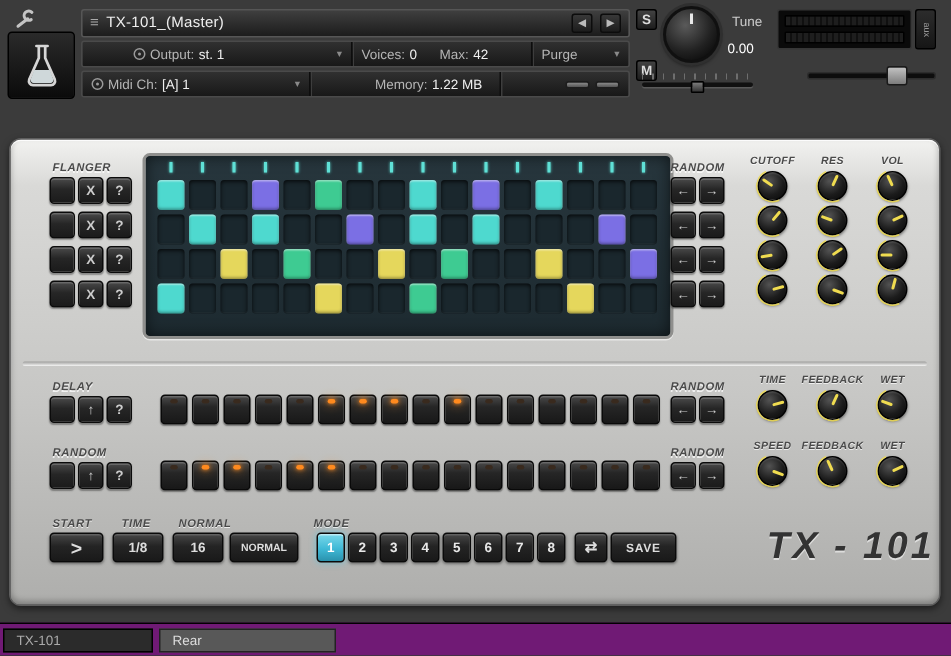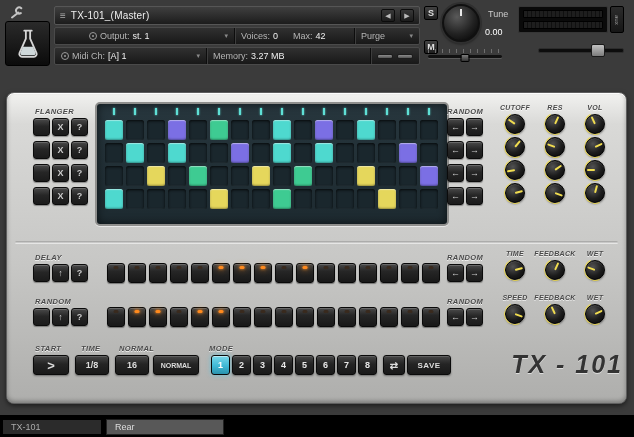--- a/index.html
+++ b/index.html
@@ -15,21 +15,21 @@
   .titlebar{position:absolute;left:54px;top:6px;width:366px;height:19px;
     background:linear-gradient(180deg,#3f3f3f,#1c1c1c);border:1px solid #565656;border-radius:2px;
     display:flex;align-items:center;gap:5px;padding:0 5px;color:#eee;font-size:10px;}
   .titlebar .title{flex:1;letter-spacing:.2px;}
   .menu-glyph{color:#aaa;font-size:10px;}
   .nav-btn{width:14px;height:13px;background:linear-gradient(#383838,#1d1d1d);border:1px solid #0c0c0c;
     color:#bbb;font-size:7px;line-height:12px;text-align:center;border-radius:2px;}
   .hrow{position:absolute;left:54px;width:366px;height:18px;
     background:linear-gradient(180deg,#303030,#181818);border:1px solid #4a4a4a;border-radius:2px;
     display:flex;align-items:center;font-size:9px;color:#b5b5b5;}
-  .hrow2{top:27px;padding-left:28px;}.hrow3{top:47px;}
+  .hrow2{top:27px;padding-left:28px;}.hrow3{top:47px;gap:37px;}
   .hcell{display:flex;align-items:center;gap:3px;padding:0 6px;height:100%;
     border-right:1px solid #0d0d0d;box-shadow:1px 0 0 #3d3d3d;}
   .cell-output{width:152px;}
   .cell-voices,.cell-memory{flex:1;}
   .cell-purge{width:64px;border-right:none;box-shadow:none;justify-content:space-between;text-align:right;}
   .maxlab{margin-left:12px;}
   .hval{color:#efefef;}
   .dd{color:#8a8a8a;font-size:7px;margin-left:auto;}
   .jack-icon,.midi-icon{width:8px;height:8px;border:1px solid #9a9a9a;border-radius:50%;position:relative;flex:0 0 auto;}
   .jack-icon::after,.midi-icon::after{content:'';position:absolute;left:2px;top:2px;width:2px;height:2px;background:#9a9a9a;border-radius:50%;}
@@ -144,21 +144,21 @@
     display:flex;align-items:center;justify-content:center;
     box-shadow:inset 0 1px 0 rgba(255,255,255,.15),0 1px 2px rgba(0,0,0,.4);}
   .pat-btn.active{background:linear-gradient(180deg,#79d8ea,var(--pat) 55%,#2a92ad);color:#fff;
     box-shadow:0 0 5px rgba(80,200,230,.7),inset 0 1px 0 rgba(255,255,255,.5);}
   .loop-btn{position:static;width:22px;font-size:10px;}
   .save-btn{position:static;width:44px;font-size:8px;letter-spacing:.5px;}
   .logo{position:absolute;left:450px;top:257px;width:166px;text-align:right;font-size:25px;font-weight:bold;
     font-style:italic;letter-spacing:2px;color:#333;text-shadow:0 1px 0 rgba(255,255,255,.55);}
 
   
-  .statusbar{position:absolute;left:0;top:415px;width:634px;height:22px;background:#000000;border-top:1px solid #000;}
+  .statusbar{position:absolute;left:0;top:415px;width:634px;height:22px;background:#701a75;border-top:1px solid #000;}
   .stab{position:absolute;top:3px;height:16px;font-size:9px;line-height:15px;padding:0 8px;color:#aaa;}
   .stab1{left:2px;width:100px;background:#2b2b2b;border:1px solid #000;}
   .stab2{left:106px;width:118px;background:#585858;color:#ddd;border:1px solid #222;}
 </style>
 </head>
 <body>
 
 <div id="app">
 
   <svg class="wrench" width="16" height="13" viewBox="0 0 16 13">
@@ -203,21 +203,21 @@
 
   <div class="hrow hrow3">
     <div class="hcell cell-output">
       <span class="midi-icon"></span>
       <span>Midi Ch:</span>
       <span class="hval">[A] 1</span>
       <span class="dd">▾</span>
     </div>
     <div class="hcell cell-memory">
       <span>Memory:</span>
-      <span class="hval">3.27 MB</span>
+      <span class="hval">1.22 MB</span>
     </div>
     <div class="minimeters">
       <span class="mini-meter"></span>
       <span class="mini-meter"></span>
     </div>
   </div>
 
   <div class="sm sm-s">S</div>
   <div class="sm sm-m">M</div>
 

